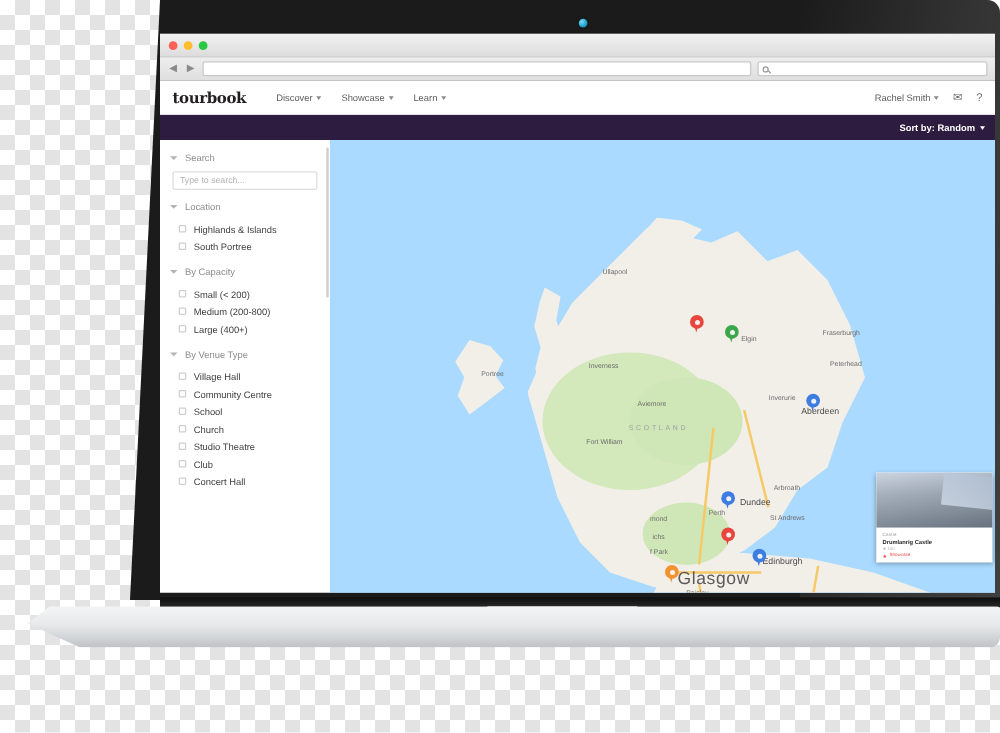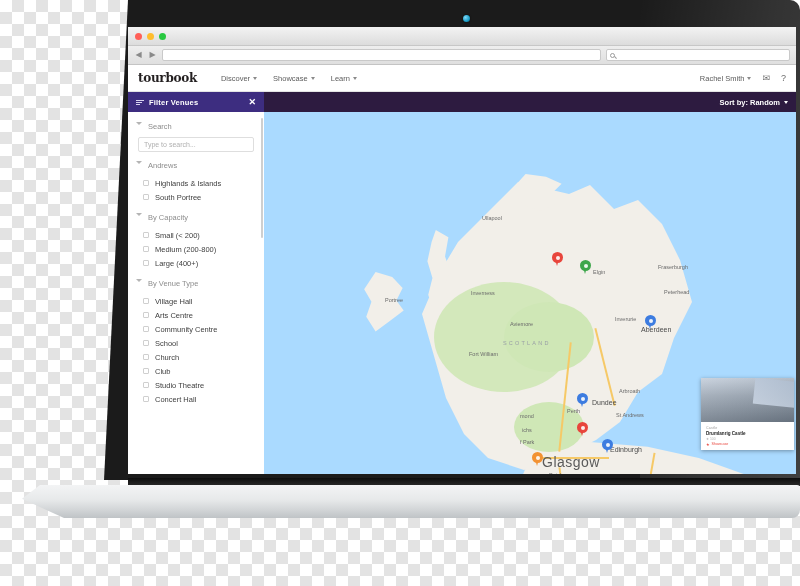--- a/index.html
+++ b/index.html
@@ -120,21 +120,21 @@
   .filter-close { margin-left:auto; color:#ffffff; font-size:9px; font-weight:bold; line-height:1; }
   .sortby { margin-left:auto; align-self:center; margin-right:8px; font-size:7.5px; color:#ffffff; font-weight:bold; display:flex; align-items:center; gap:4px; }
   .caret-w { width:0;height:0;border-left:2.5px solid transparent;border-right:2.5px solid transparent;border-top:3px solid #ffffff; }
 
   
   .app-body { display:flex; height:381px; }
 
   .sidebar { width:136px; background:#ffffff; padding:10px 0 0 0; overflow:hidden; position:relative; }
   .group { margin-bottom:9px; }
   .group-head {
-    display:flex; gap:6px; padding:0 10px 0 8px;
+    display:flex; align-items:center; gap:6px; padding:0 10px 0 8px;
     font-size:7.5px; color:#8d8d8d; margin-bottom:6px;
   }
   .chev { width:0;height:0;border-left:3px solid transparent;border-right:3px solid transparent;border-top:3.5px solid #b4b4b4; }
   .search-input {
     margin:0 10px; height:15px; border:1px solid #dedede; border-radius:2px;
     font-size:7px; color:#b0b0b0; padding:0 5px; line-height:14px; background:#fff;
     overflow:hidden; white-space:nowrap;
   }
   .opt { display:flex; align-items:center; gap:6px; padding:2.5px 10px 2.5px 15px; }
   .cbx { width:6px; height:6px; border:1px solid #cfcfcf; background:#fff; border-radius:1px; flex:none; }
@@ -246,29 +246,20 @@
         <div class="user">
           <span>Rachel Smith</span>
           <span class="caret"></span>
         </div>
         <span class="hicon">✉</span>
         <span class="hicon">?</span>
       </div>
     </div>
 
     <div class="filter-bar">
-      <div class="filter-left">
-        <span class="filter-icon">
-            <i></i>
-            <i></i>
-            <i></i>
-          </span>
-        <span class="filter-title">Filter Venues</span>
-        <span class="filter-close">✕</span>
-      </div>
       <div class="sortby">
         <span>Sort by: Random</span>
         <span class="caret-w"></span>
       </div>
     </div>
 
     <div class="app-body">
 
       <div class="sidebar">
 
@@ -276,21 +267,21 @@
           <div class="group-head">
             <span class="chev"></span>
             <span>Search</span>
           </div>
           <div class="search-input">Type to search...</div>
         </div>
 
         <div class="group">
           <div class="group-head">
             <span class="chev"></span>
-            <span>Andrews</span>
+            <span>Location</span>
           </div>
           <div class="opt">
               <span class="cbx"></span>
               <span class="opt-label">Highlands &amp; Islands</span>
             </div>
           <div class="opt">
               <span class="cbx"></span>
               <span class="opt-label">South Portree</span>
             </div>
         </div>
@@ -318,41 +309,37 @@
           <div class="group-head">
             <span class="chev"></span>
             <span>By Venue Type</span>
           </div>
           <div class="opt">
               <span class="cbx"></span>
               <span class="opt-label">Village Hall</span>
             </div>
           <div class="opt">
               <span class="cbx"></span>
-              <span class="opt-label">Arts Centre</span>
-            </div>
-          <div class="opt">
-              <span class="cbx"></span>
               <span class="opt-label">Community Centre</span>
             </div>
           <div class="opt">
               <span class="cbx"></span>
               <span class="opt-label">School</span>
             </div>
           <div class="opt">
               <span class="cbx"></span>
               <span class="opt-label">Church</span>
             </div>
           <div class="opt">
               <span class="cbx"></span>
+              <span class="opt-label">Studio Theatre</span>
+            </div>
+          <div class="opt">
+              <span class="cbx"></span>
               <span class="opt-label">Club</span>
-            </div>
-          <div class="opt">
-              <span class="cbx"></span>
-              <span class="opt-label">Studio Theatre</span>
             </div>
           <div class="opt">
               <span class="cbx"></span>
               <span class="opt-label">Concert Hall</span>
             </div>
         </div>
 
         <div class="sidebar-scroll"></div>
       </div>
 

